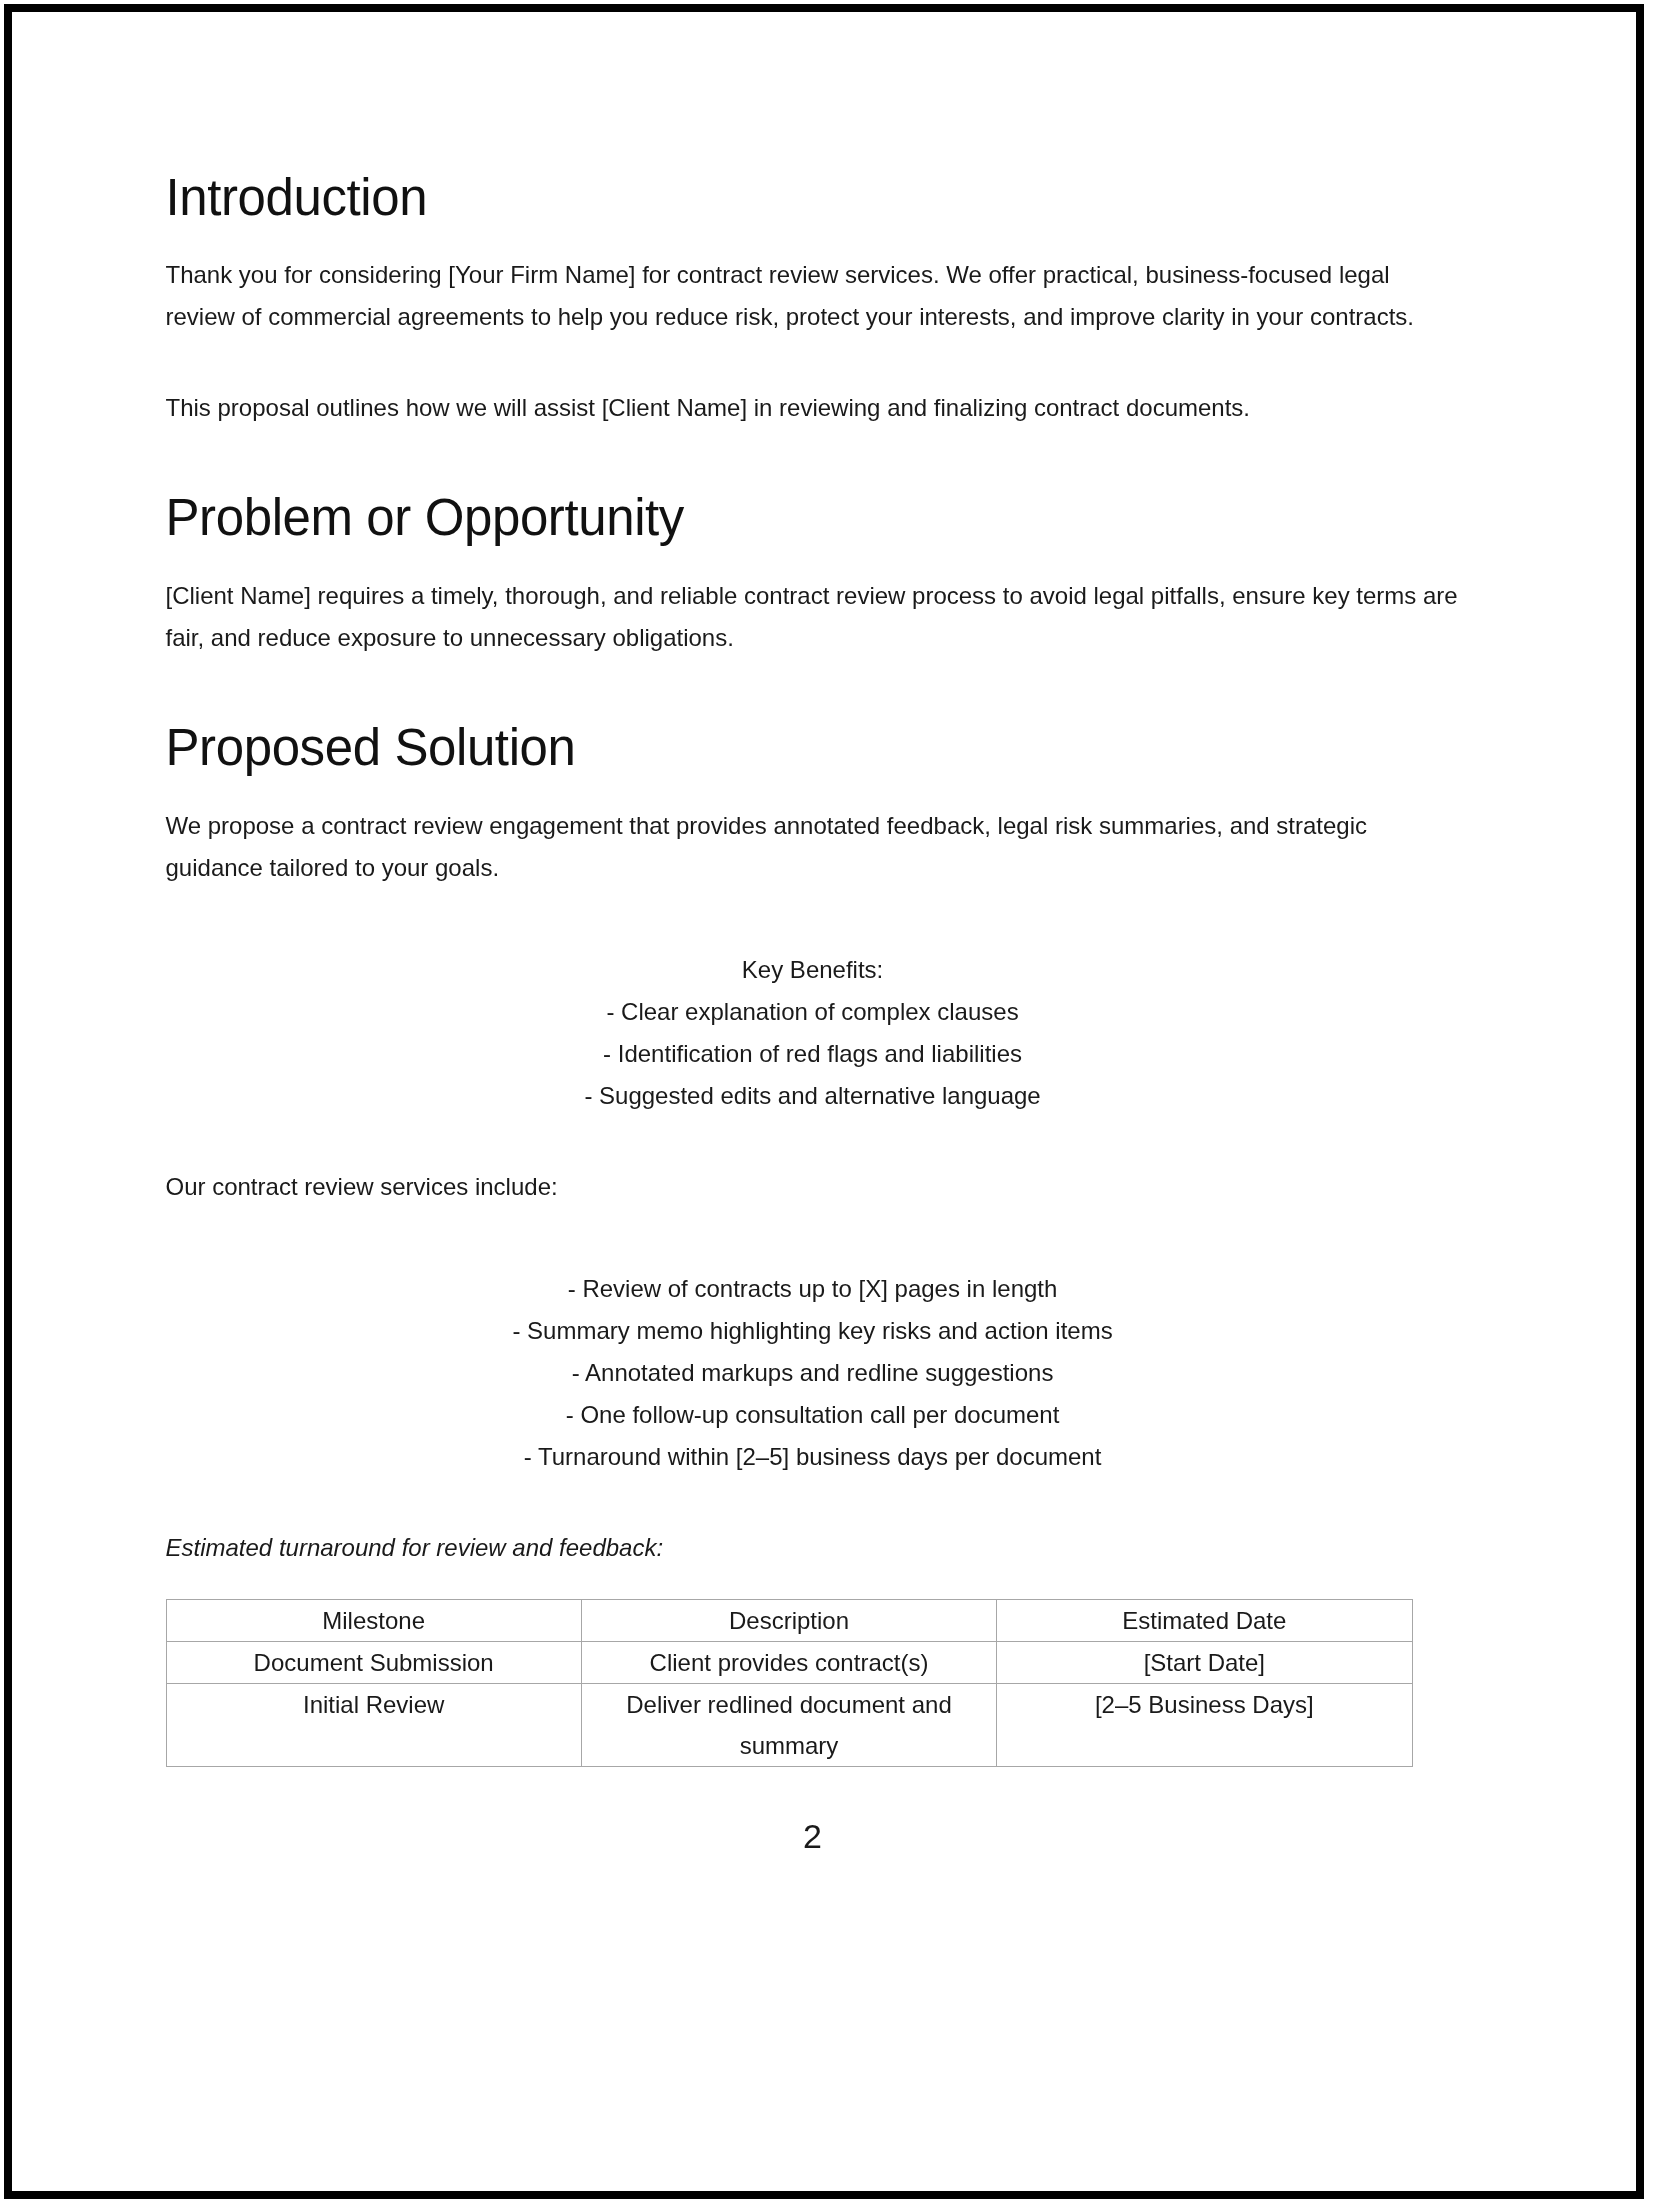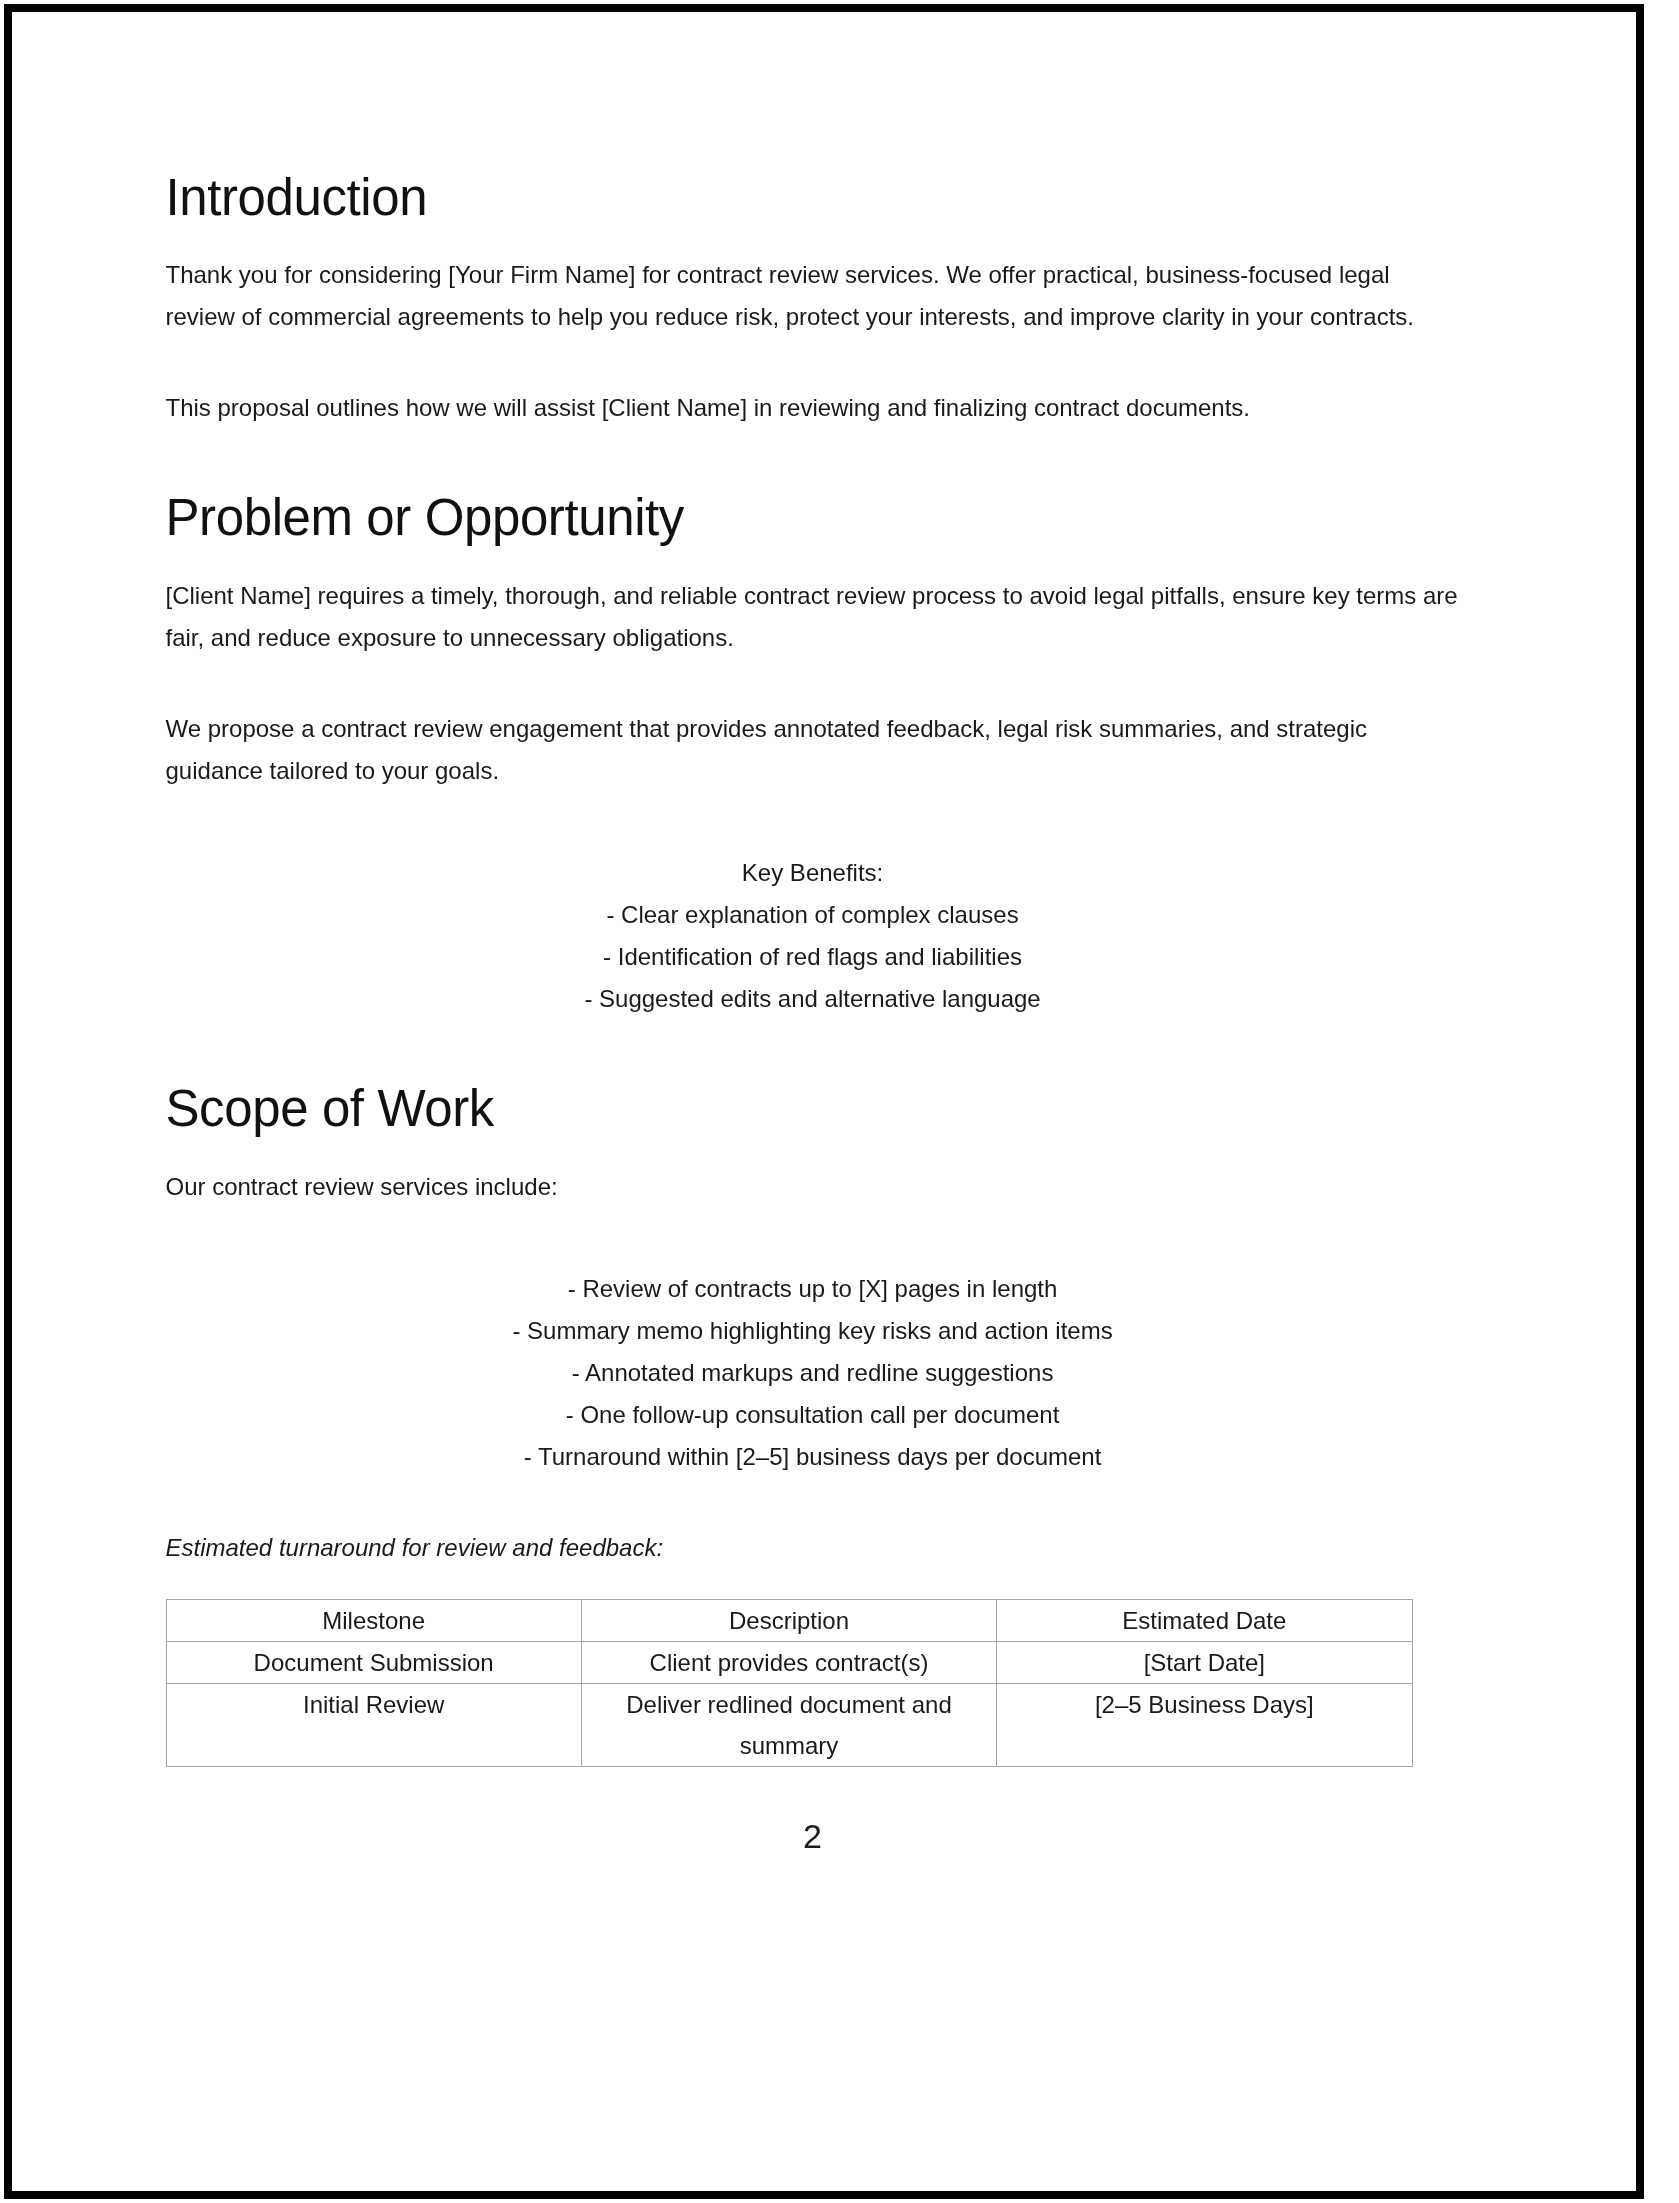--- a/index.html
+++ b/index.html
@@ -92,30 +92,30 @@
   <div class="page">
     <div class="content">
 
       <h1 class="section-heading">Introduction</h1>
       <p class="para">Thank you for considering [Your Firm Name] for contract review services. We offer practical, business-focused legal review of commercial agreements to help you reduce risk, protect your interests, and improve clarity in your contracts.</p>
       <p class="para">This proposal outlines how we will assist [Client Name] in reviewing and finalizing contract documents.</p>
 
       <h1 class="section-heading">Problem or Opportunity</h1>
       <p class="para">[Client Name] requires a timely, thorough, and reliable contract review process to avoid legal pitfalls, ensure key terms are fair, and reduce exposure to unnecessary obligations.</p>
 
+      <h1 class="section-heading">Proposed Solution</h1>
       <p class="para gap-lg">We propose a contract review engagement that provides annotated feedback, legal risk summaries, and strategic guidance tailored to your goals.</p>
 
       <div class="line-group">
         <div class="line">Key Benefits:</div>
         <div class="line">- Clear explanation of complex clauses</div>
         <div class="line">- Identification of red flags and liabilities</div>
         <div class="line">- Suggested edits and alternative language</div>
       </div>
 
-      <h1 class="section-heading">Scope of Work</h1>
       <p class="para gap-lg">Our contract review services include:</p>
 
       <div class="line-group">
         <div class="line">- Review of contracts up to [X] pages in length</div>
         <div class="line">- Summary memo highlighting key risks and action items</div>
         <div class="line">- Annotated markups and redline suggestions</div>
         <div class="line">- One follow-up consultation call per document</div>
         <div class="line">- Turnaround within [2–5] business days per document</div>
       </div>
 

